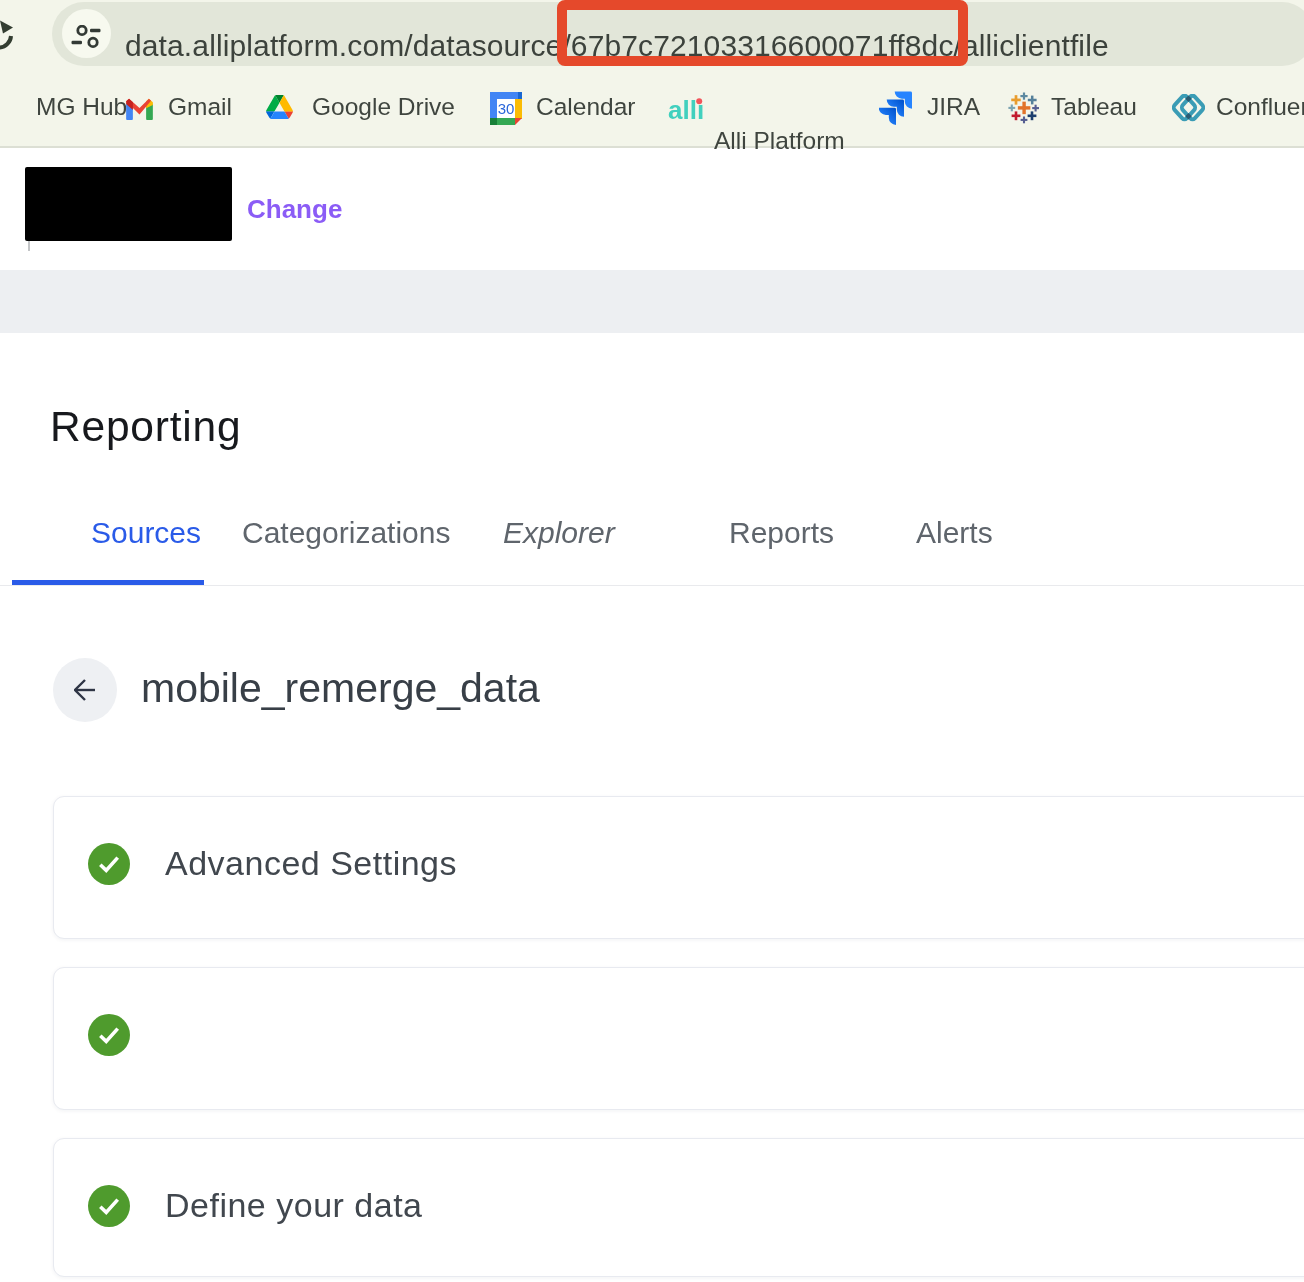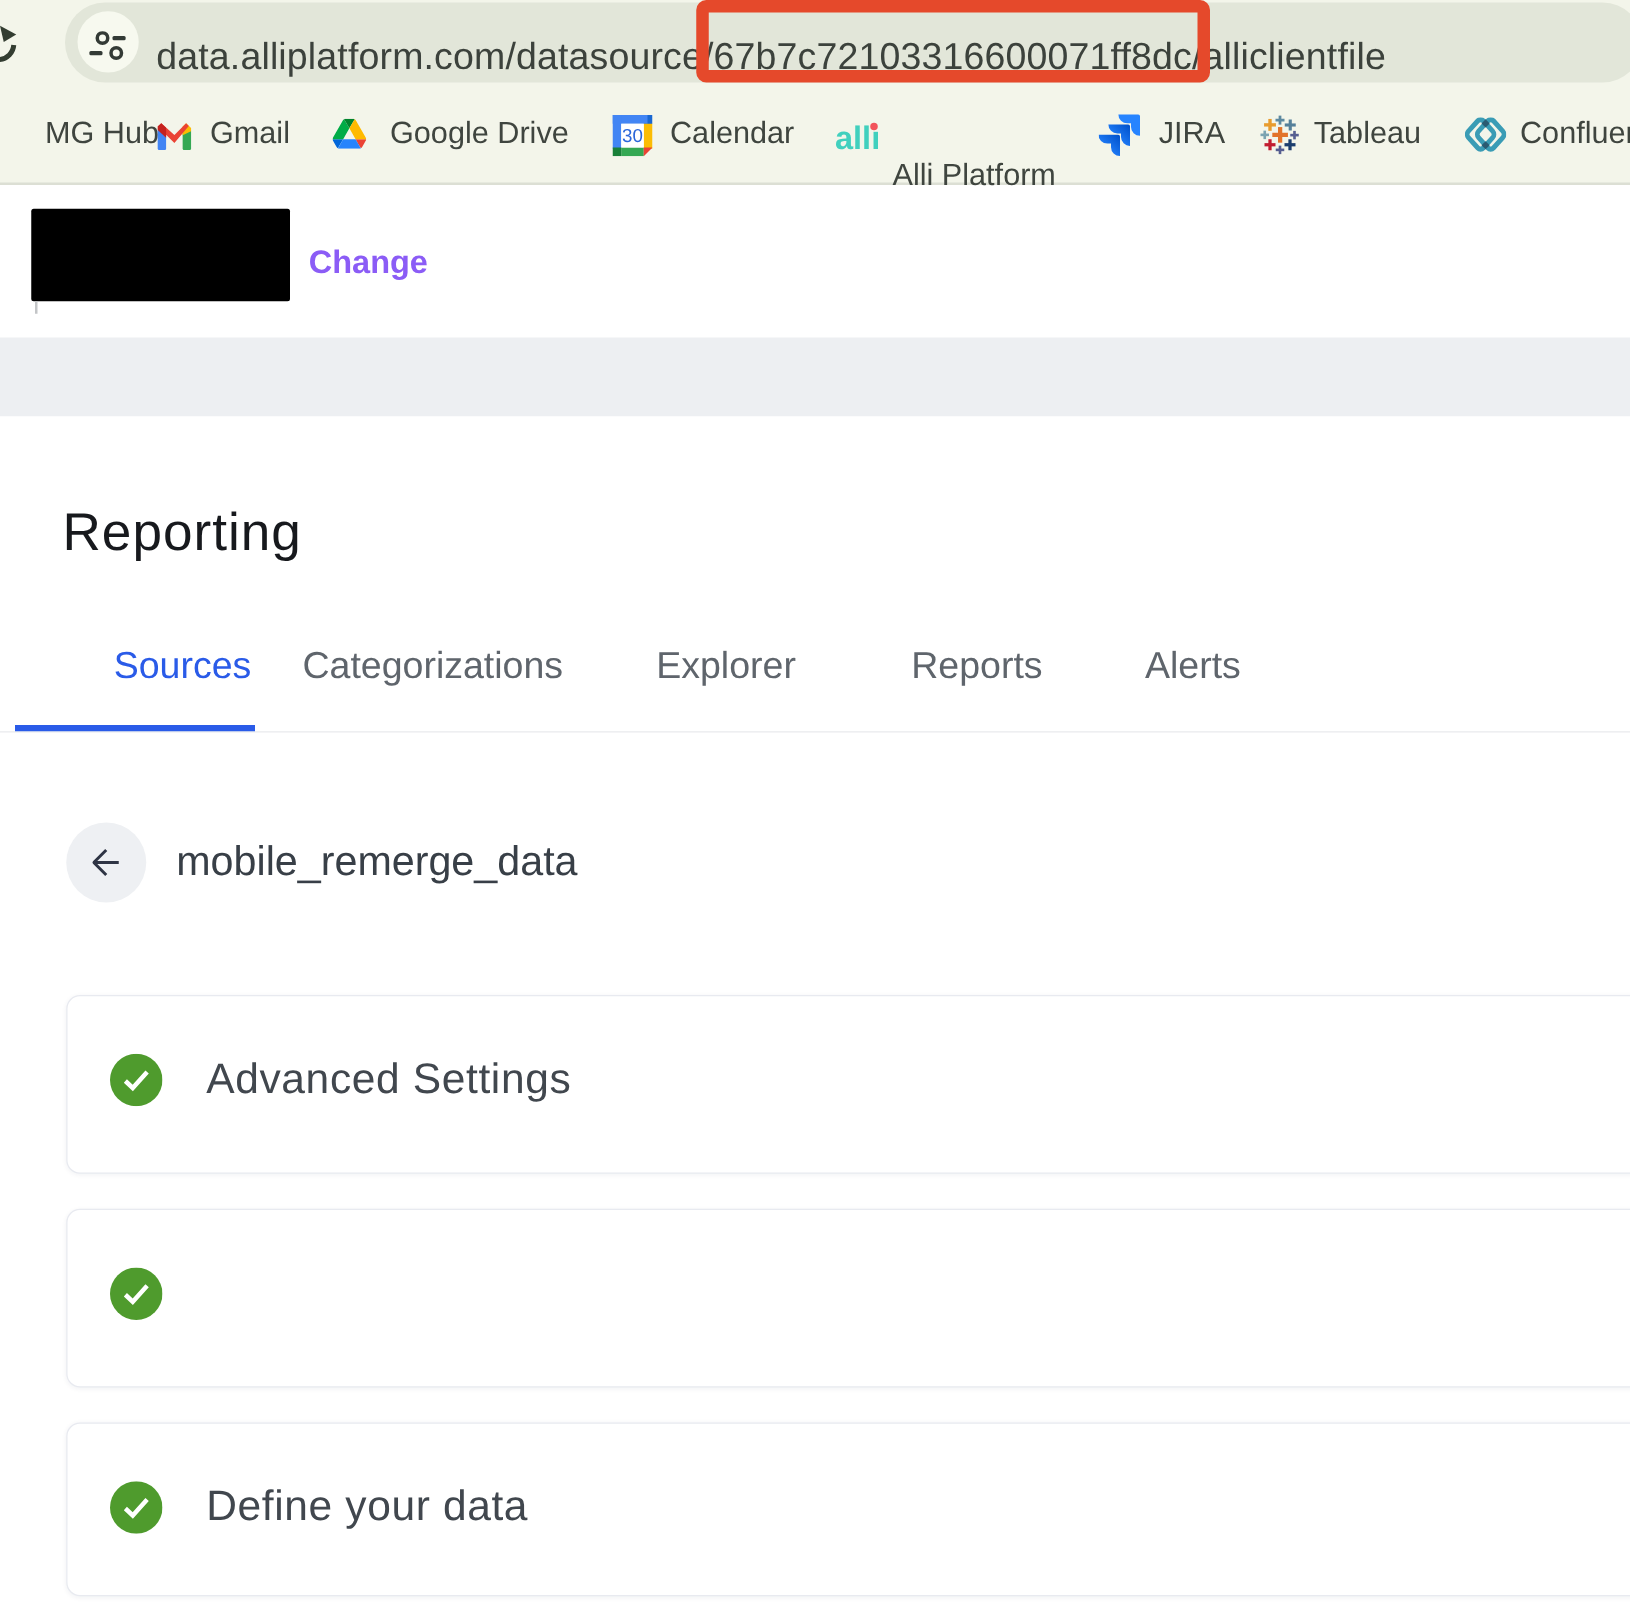--- a/index.html
+++ b/index.html
@@ -24,21 +24,21 @@
     font-weight:bold; color:#8b5cf6; }
   .band { left:0; top:270px; width:1304px; height:63px; background:#edeff2; }
   .h1 { left:50px; top:405.5px; font-size:42.5px; line-height:42.5px;
     letter-spacing:0.8px; color:#17191d; }
   .tab { top:517.5px; font-size:30px; line-height:30px; color:#5f656c; }
   .tab.active { color:#2a5be8;margin-left:36px; }
   .underline { left:12px; top:580px; width:192px; height:4.5px; background:#2a5be8; }
   .divider { left:0; top:584.5px; width:1304px; height:1.5px; background:#e9eaed; }
   .backcircle { left:52.5px; top:657.5px; width:64px; height:64px;
     border-radius:50%; background:#eef0f3; }
-  .pagetitle { left:141px; top:672px; font-size:33px; line-height:33px;
+  .pagetitle { left:141px; top:672px; font-size:41px; line-height:33px;
     color:#383f47; }
   .card { left:53px; width:1272px; height:143px; background:#fff;
     border:1.5px solid #e8eaf0; border-radius:11px;
     box-shadow:0 1px 4px rgba(20,30,60,0.06); }
   .cardtitle { left:111px; top:49px; font-size:34px; line-height:34px;
     letter-spacing:0.5px; color:#41474e; }
   .check { left:33.5px; top:45.5px; }
 </style>
 </head>
 <body>
@@ -172,21 +172,21 @@
   </svg>
 
   <div class="abs blackrect"></div>
   <div class="abs tick"></div>
   <div class="abs change">Change</div>
   <div class="abs band"></div>
 
   <div class="abs h1">Reporting</div>
   <div class="abs tab active" style="left:55px;">Sources</div>
   <div class="abs tab" style="left:242px;">Categorizations</div>
-  <div class="abs tab" style="left:525px;">Explorer</div>
+  <div class="abs tab" style="left:503px;font-style:italic;">Explorer</div>
   <div class="abs tab" style="left:729px;">Reports</div>
   <div class="abs tab" style="left:916px;">Alerts</div>
   <div class="abs divider"></div>
   <div class="abs underline"></div>
 
   <div class="abs backcircle"></div>
   <svg class="abs" style="left:73.5px; top:678.5px;" width="22" height="22" viewBox="0 0 22 22">
     <g fill="none" stroke="#2f3545" stroke-width="2.4">
       <path d="M1 11 H21"></path>
       <path d="M11 1 L1 11 L11 21"></path>

